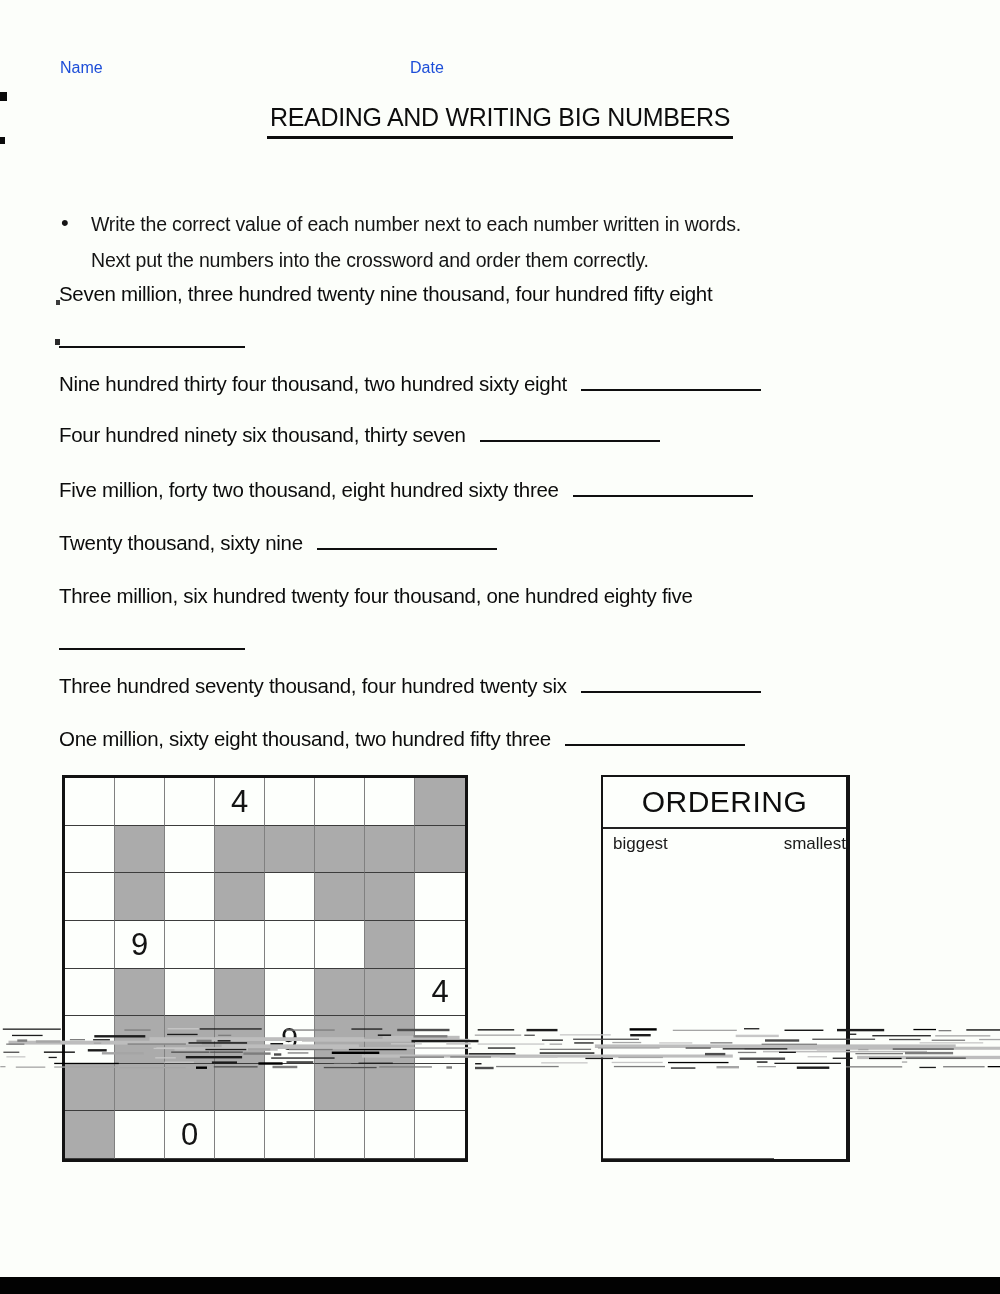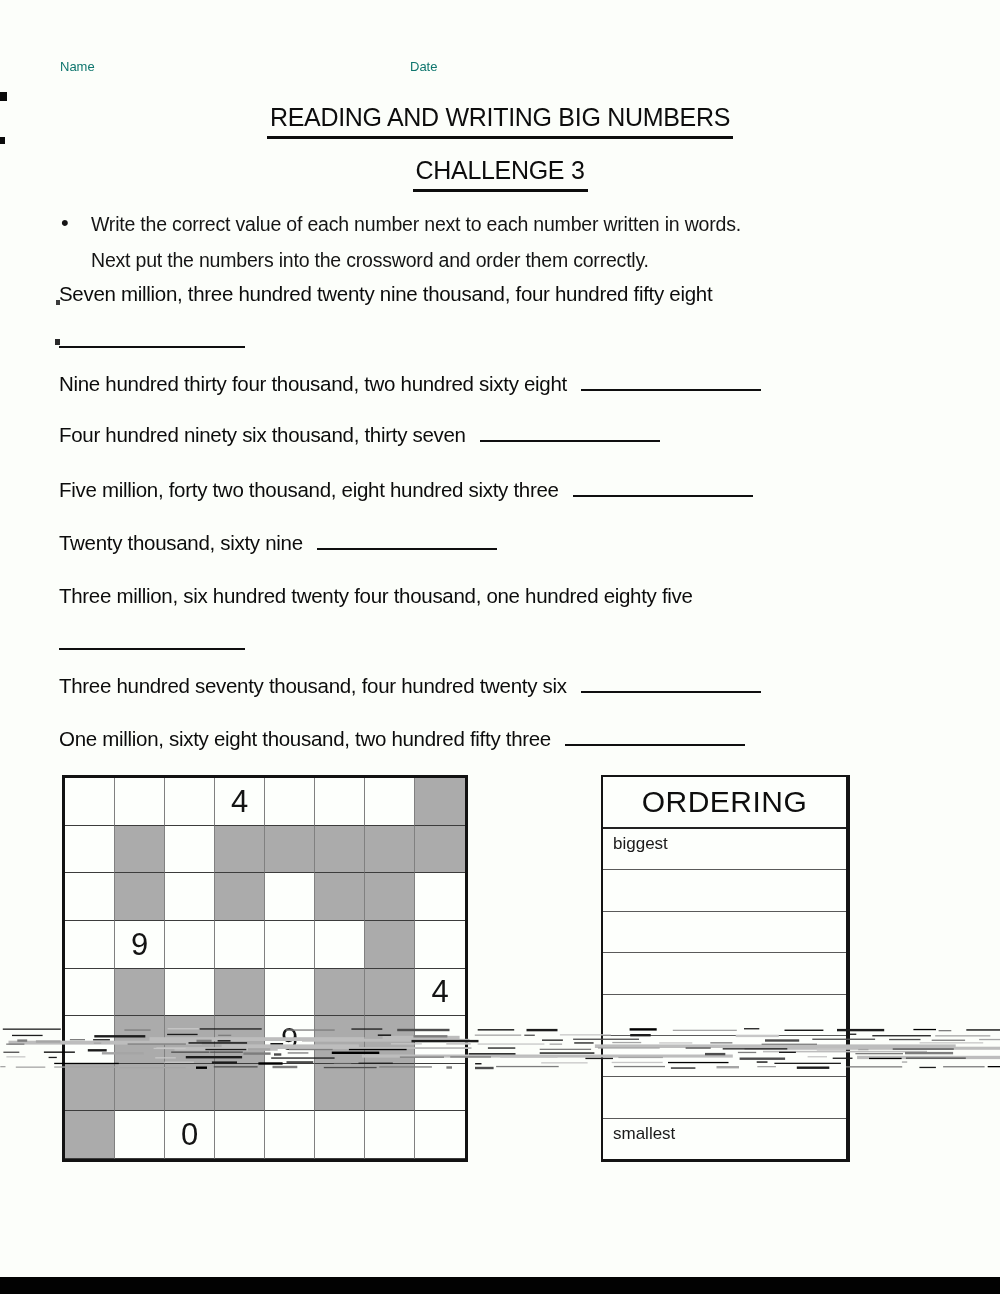--- a/index.html
+++ b/index.html
@@ -9,21 +9,21 @@
     width:1000px;height:1294px;
     margin:0 auto;
     background:var(--page-bg,#fcfefa);
     font-family:"Liberation Sans","DejaVu Sans",sans-serif;
     color:var(--ink,#111);
     overflow:hidden;
   }
   *{box-sizing:border-box;}
 
   
-  .meta-label{position:absolute;font-size:13px;color:#0f766e;}
+  .meta-label{position:absolute;font-size:16px;color:#1d4ed8;}
   .name-label{left:60px;top:59px;}
   .date-label{left:410px;top:59px;}
 
   
   .title-line{position:absolute;left:0;right:0;text-align:center;font-size:25px;letter-spacing:-.3px;color:#0d0d0d;}
   .title-line .u{display:inline-block;border-bottom:3px solid #0d0d0d;padding:0 3px 4px 3px;}
   .title-1{top:103px;}
   .title-2{top:156px;}
 
   
@@ -76,23 +76,20 @@
 </head>
 <body>
 
 <div class="page">
 
   <span class="meta-label name-label">Name</span>
   <span class="meta-label date-label">Date</span>
 
   <div class="title-line title-1">
     <span class="u">READING AND WRITING BIG NUMBERS</span>
-  </div>
-  <div class="title-line title-2">
-    <span class="u">CHALLENGE 3</span>
   </div>
 
   <div class="instr">
     <span class="bullet">•</span>
     <div class="instr-text">
       <div>Write the correct value of each number next to each number written in words.</div>
       <div>Next put the numbers into the crossword and order them correctly.</div>
     </div>
   </div>
 
@@ -171,21 +168,21 @@
       <div class="cw-cell">0</div>
       <div class="cw-cell"></div>
       <div class="cw-cell"></div>
       <div class="cw-cell"></div>
       <div class="cw-cell"></div>
       <div class="cw-cell"></div>
     </div>
 
   <div class="ordering">
     <div class="ord-header">ORDERING</div>
-    <div id="ordering-rows" style="display:flex;flex-direction:column;flex:1;">
+    <div id="ordering-rows" style="display:flex;flex:1;">
         <div class="ord-row"><span>biggest</span></div>
         <div class="ord-row"></div>
         <div class="ord-row"></div>
         <div class="ord-row"></div>
         <div class="ord-row"></div>
         <div class="ord-row"></div>
         <div class="ord-row"></div>
         <div class="ord-row"><span>smallest</span></div>
       </div>
   </div>

